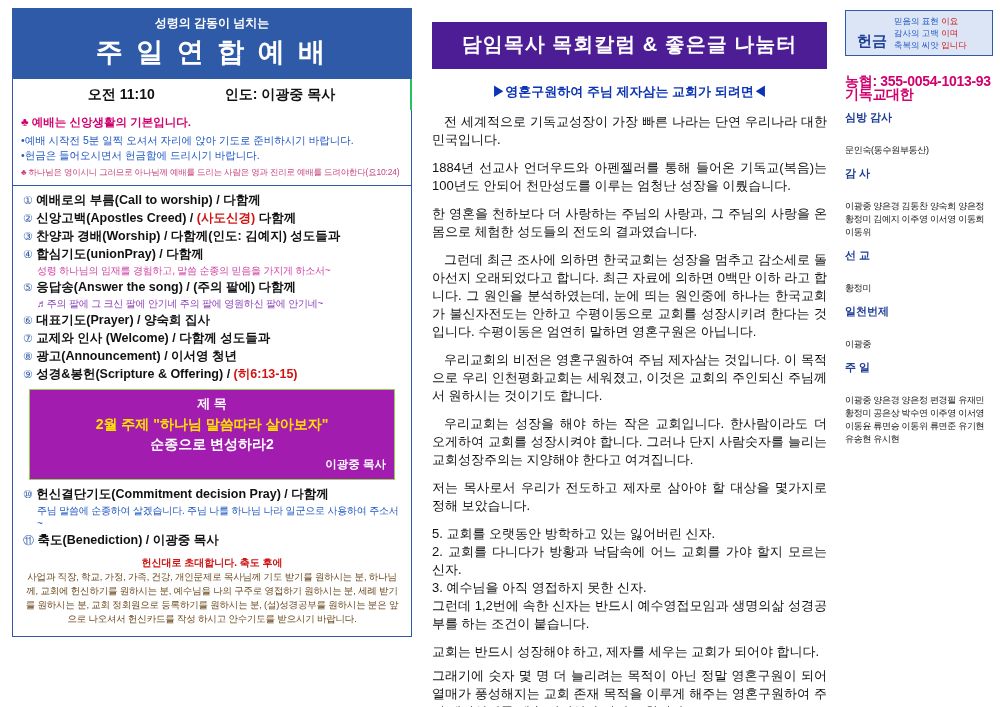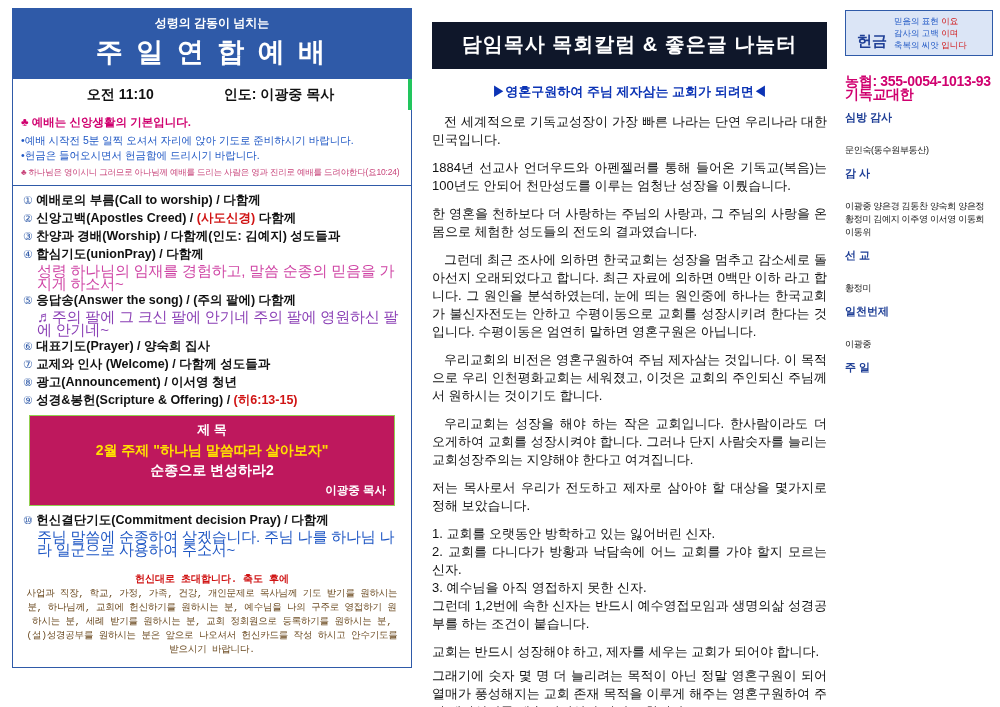--- a/index.html
+++ b/index.html
@@ -22,21 +22,21 @@
     text-align:center;
     padding:6px 0 8px;
     color:#ffffff;
   }
   .banner .sub{font-size:12px;font-weight:bold;letter-spacing:0px;}
   .banner .main{font-size:27px;font-weight:bold;letter-spacing:3px;margin-top:2px;}
 
   .timerow{
     display:flex;justify-content:center;align-items:center;
     gap:70px;
-    border-left:1px solid #2f5aa8;border-right:4px solid #22c55e;
+    border-left:1px solid #2f5aa8;border-right:2px solid #22c55e;
     padding:7px 0 6px;
     font-size:14px;font-weight:bold;color:#111;
   }
 
   .notice{
     border:1px solid #2f5aa8;border-top:none;
     padding:5px 8px 6px;
   }
   .notice .n1{color:#d0006f;font-weight:bold;font-size:11.5px;}
   .notice ul{margin:3px 0 0 0;padding:0;list-style:none;}
@@ -53,55 +53,54 @@
   }
   .oline{
     font-size:12.5px;line-height:17px;margin:0 0 1px 0;
     white-space:nowrap;
   }
   .oline .bul{color:#2f5aa8;font-size:11px;}
   .oline .k{font-weight:bold;color:#111;}
   .oline .who{font-weight:bold;color:#111;}
   .oline .red{color:#d01414;font-weight:bold;}
   .sub-note{
-    font-size:15px;color:#d0006f;margin:0 0 2px 14px;line-height:13px;
+    font-size:10px;color:#d0006f;margin:0 0 2px 14px;line-height:13px;
     letter-spacing:-0.2px;
   }
   .sub-note.blue{color:#1f57c4;}
   .sub-note.pink{color:#cf45a5;}
   .sub-note.purple{color:#8a3fb5;}
 
   .topicbox{
-    background:#be185d;
+    background:#a21caf;
     border:1px solid #92d050;
     margin:6px 6px 6px 6px;
     padding:5px 8px 7px;
     text-align:center;
     color:#ffffff;
   }
   .topicbox .t1{font-size:13px;font-weight:bold;color:#ffffff;}
   .topicbox .t2{font-size:14px;font-weight:bold;color:#ffe000;margin-top:3px;}
   .topicbox .t3{font-size:14px;font-weight:bold;color:#ffffff;margin-top:2px;}
   .topicbox .t4{font-size:11.5px;font-weight:bold;color:#ffffff;text-align:right;margin-top:3px;}
 
   .footnote{
-    margin-top:16px;text-align:center;font-size:10px;line-height:15px;
+    margin-top:6px;text-align:center;font-size:10px;line-height:15px;
     color:#7a3f10;
-    font-family:Liberation Mono, monospace;
   }
   .footnote .hl{color:#d01414;font-weight:bold;}
   .footnote .body{
     color:#6b4a20;font-size:9.5px;line-height:14px;text-align:center;
     letter-spacing:-0.2px;
   }
 
   
   .col-mid{position:absolute;left:432px;top:22px;width:395px;}
   .midbanner{
-    background:#0f172a;
+    background:#4c1d95;
     text-align:center;
     padding:9px 0 11px;
     color:#ffffff;
     font-size:20px;font-weight:bold;letter-spacing:1px;
   }
   .midtitle{
     text-align:center;color:#0b33b5;font-weight:bold;font-size:13px;
     margin:14px 0 12px;
   }
   .p{
@@ -229,41 +228,46 @@
         <div class="t4">이광중 목사</div>
       </div>
 
       <div class="oline">
         <span class="bul">⑩</span>
         <span class="k">헌신결단기도(Commitment decision Pray)  /</span>
         <span class="who">다함께</span>
       </div>
       <div class="sub-note blue">주님 말씀에 순종하여 살겠습니다. 주님 나를 하나님 나라 일군으로 사용하여 주소서~</div>
 
+      <div class="oline">
+        <span class="bul">⑪</span>
+        <span class="k">축도(Benediction)  /</span>
+        <span class="who">이광중 목사</span>
+      </div>
 
       <div class="footnote">
         <div class="hl">헌신대로  초대합니다.  축도 후에</div>
         <div class="body">사업과 직장, 학교, 가정, 가족, 건강, 개인문제로 목사님께 기도 받기를 원하시는 분,  하나님께, 교회에 헌신하기를 원하시는 분, 예수님을 나의 구주로 영접하기 원하시는 분,  세례 받기를 원하시는 분, 교회 정회원으로 등록하기를 원하시는 분, (설)성경공부를 원하시는 분은 앞으로 나오셔서 헌신카드를 작성 하시고 안수기도를 받으시기 바랍니다.</div>
       </div>
 
     </div>
   </div>
 
   <div class="col-mid">
     <div class="midbanner">담임목사 목회칼럼 &amp; 좋은글 나눔터</div>
     <div class="midtitle">▶영혼구원하여 주님 제자삼는 교회가 되려면◀</div>
 
     <div class="p ind">전 세계적으로 기독교성장이 가장 빠른 나라는 단연 우리나라 대한민국입니다.</div>
     <div class="p">1884년 선교사 언더우드와 아펜젤러를 통해 들어온 기독교(복음)는 100년도 안되어 천만성도를 이루는 엄청난 성장을 이뤘습니다.</div>
     <div class="p">한 영혼을 천하보다 더 사랑하는 주님의 사랑과, 그 주님의 사랑을 온 몸으로 체험한 성도들의 전도의 결과였습니다.</div>
     <div class="p ind">그런데 최근 조사에 의하면 한국교회는 성장을 멈추고 감소세로 돌아선지 오래되었다고 합니다. 최근 자료에 의하면 0백만 이하 라고 합니다.  그 원인을 분석하였는데, 눈에 띄는 원인중에 하나는 한국교회가 불신자전도는 안하고 수평이동으로 교회를 성장시키려 한다는 것입니다. 수평이동은 엄연히 말하면 영혼구원은 아닙니다.</div>
     <div class="p ind">우리교회의 비전은 영혼구원하여 주님 제자삼는 것입니다. 이 목적으로 우리 인천평화교회는 세워졌고, 이것은 교회의 주인되신 주님께서 원하시는 것이기도 합니다.</div>
     <div class="p ind">우리교회는 성장을 해야 하는 작은 교회입니다. 한사람이라도 더 오게하여 교회를 성장시켜야 합니다. 그러나 단지 사람숫자를 늘리는 교회성장주의는 지양해야 한다고 여겨집니다.</div>
     <div class="p">저는 목사로서 우리가 전도하고 제자로 삼아야 할 대상을 몇가지로 정해 보았습니다.</div>
-    <div class="p" style="margin-bottom:0">1. 교회를 오랫동안 방학하고 있는 잃어버린 신자.</div>
+    <div class="p" style="margin-bottom:0">5. 교회를 오랫동안 방학하고 있는 잃어버린 신자.</div>
     <div class="p" style="margin-bottom:0">2. 교회를 다니다가 방황과 낙담속에 어느 교회를 가야 할지 모르는 신자.</div>
     <div class="p" style="margin-bottom:0">3. 예수님을 아직 영접하지 못한 신자.</div>
     <div class="p">그런데  1,2번에 속한 신자는 반드시 예수영접모임과 생명의삶 성경공부를 하는 조건이 붙습니다.</div>
     <div class="p" style="margin-bottom:6px">교회는 반드시 성장해야 하고, 제자를 세우는 교회가 되어야 합니다.</div>
     <div class="p">그래기에 숫자 몇 명 더 늘리려는 목적이 아닌 정말 영혼구원이 되어 열매가 풍성해지는 교회 존재 목적을 이루게 해주는 영혼구원하여 주님 제자삼기를 계속 비전삼아 가려고 합니다.</div>
 
   </div>
 
   <div class="col-right">
     <div class="offering">
@@ -293,16 +297,20 @@
     <div class="rsec">
       <div class="h">선 교</div>
       <div class="n">황정미</div>
     </div>
     <div class="rsec">
       <div class="h">일천번제</div>
       <div class="n">이광중</div>
     </div>
     <div class="rsec">
       <div class="h">주 일</div>
+      <div class="n" style="white-space:pre-line">이광중 양은경 양은정 편경필 유재민
+황정미 공은상 박수연 이주영 이서영
+이동윤 류면승 이동위 류면준 유기현
+유송현 유시현</div>
     </div>
   </div>
 
 </div>
 
 </body></html>

